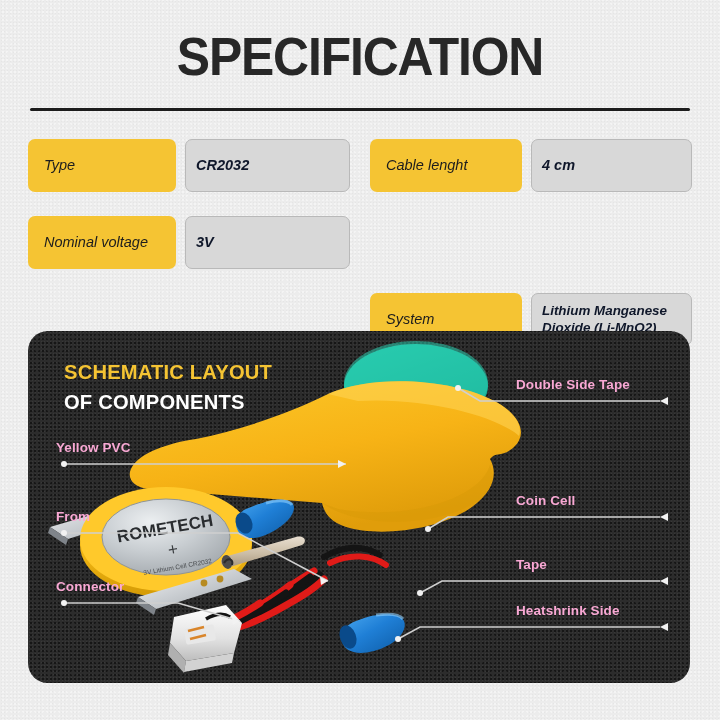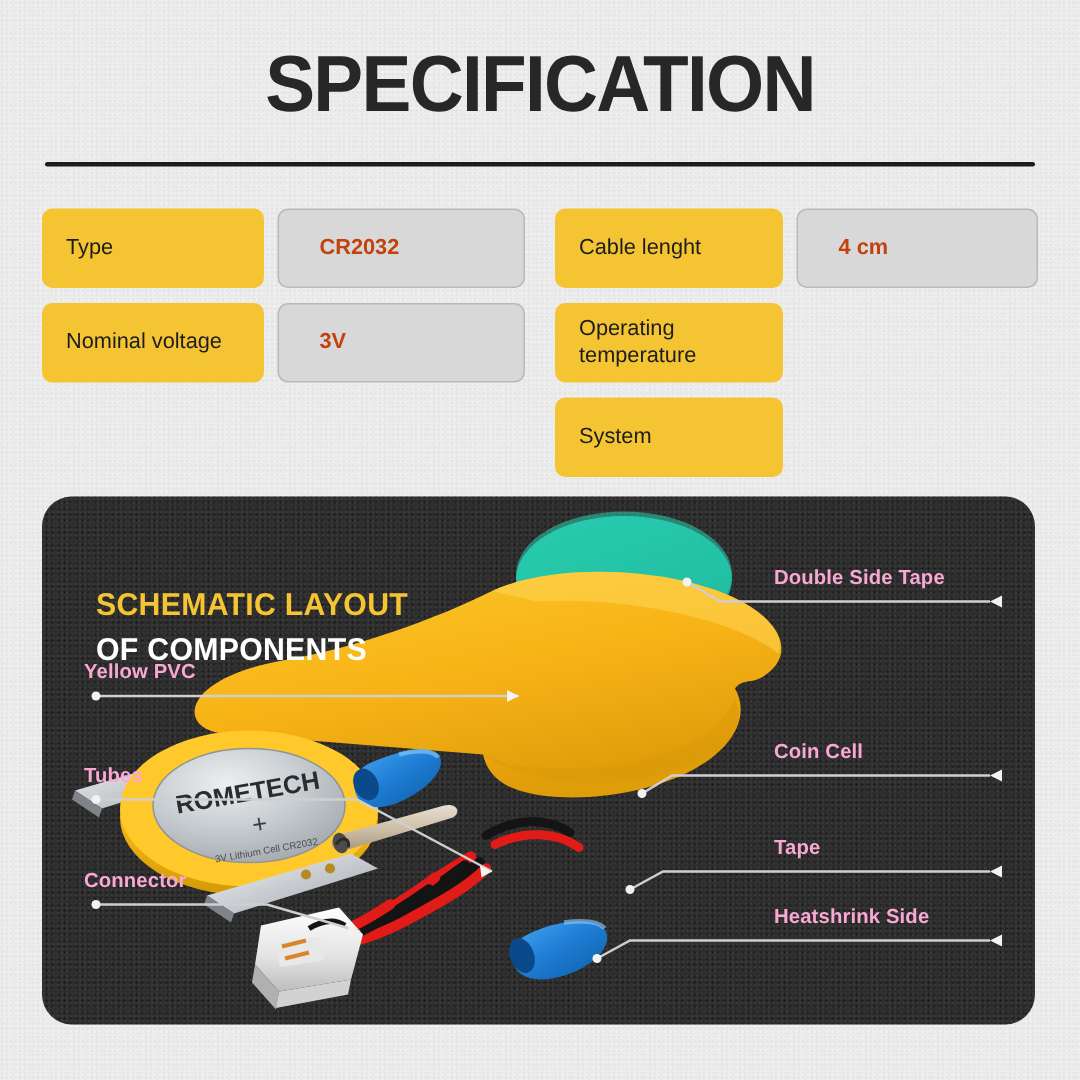--- a/index.html
+++ b/index.html
@@ -36,54 +36,54 @@
   .divider{
     position:absolute;left:30px;top:108px;width:660px;height:3px;
     background:#1c1c1c;border-radius:2px;
   }
 
   
   .spec{
     position:absolute;left:28px;top:139px;width:664px;
     display:grid;grid-template-columns:1fr 1fr;column-gap:20px;row-gap:0;
   }
-  .col{display:flex;flex-direction:column;gap:10px;}
+  .col{display:flex;flex-direction:column;gap:24px;font-style:italic;}
   .row{display:flex;gap:9px;height:53px;}
   .key{
     width:148px;flex:0 0 148px;
     background:#f5c433;border-radius:7px;
     display:flex;align-items:center;
     padding:0 16px;box-sizing:border-box;
     font-size:14.5px;color:#1d1d1d;line-height:1.22;
     font-weight:400;
   }
   .val{
     flex:1;
     background:#d8d8d8;border:1px solid #b9b9b9;border-radius:7px;
     display:flex;align-items:center;
-    padding:0 27px;box-sizing:border-box;
-    font-size:14.5px;color:#c2410c;font-weight:700;line-height:1.2;
+    padding:0 10px;box-sizing:border-box;
+    font-size:14.5px;color:#0f172a;font-weight:700;line-height:1.2;
   }
   .col-right .key{width:152px;flex:0 0 152px;}
   .val.small{font-size:13.4px;}
 
   
   .panel{
     position:absolute;left:28px;top:331px;width:662px;height:352px;
     background:#2c2c2c;border-radius:20px;overflow:hidden;
   }
   .panel-noise{
     position:absolute;inset:0;
     background-image:
       radial-gradient(rgba(255,255,255,.055) 1px,transparent 1px),
       radial-gradient(rgba(0,0,0,.5) 1px,transparent 1px);
     background-size:3px 3px,4px 4px;
     background-position:0 0,1px 2px;
   }
-  .panel-head{position:absolute;left:36px;top:29px;z-index:5;margin-top:32px;}
+  .panel-head{position:absolute;left:36px;top:29px;z-index:5;}
   .ph1{font-size:21px;font-weight:800;color:#f5c433;letter-spacing:.2px;transform:scaleX(.96);transform-origin:left;}
   .ph2{font-size:21px;font-weight:800;color:#fff;letter-spacing:.2px;margin-top:6px;transform:scaleX(.96);transform-origin:left;}
 
   .lbl{
     position:absolute;z-index:6;color:#f9a8d4;font-size:13.5px;font-weight:700;
     white-space:nowrap;letter-spacing:.1px;text-align:center;
   }
   svg.leaders{position:absolute;inset:0;z-index:4;}
 
   
@@ -111,24 +111,24 @@
         <div class="val">3V</div>
       </div>
     </div>
 
     <div class="col col-right">
       <div class="row">
         <div class="key">Cable lenght</div>
         <div class="val">4 cm</div>
       </div>
       <div class="row">
-        <div class="key">Operating temperature</div>
       </div>
       <div class="row">
         <div class="key">System</div>
+        <div class="val small">Lithium Manganese Dioxide (Li-MnO2)</div>
       </div>
     </div>
 
   </div>
 
   <div class="panel">
     <div class="panel-noise"></div>
 
     <div class="panel-head">
       <div class="ph1">SCHEMATIC LAYOUT</div>
@@ -297,21 +297,21 @@
         <polygon points="300,250 292,246 293,254"></polygon>
         <polygon points="212,290 204,286 205,294"></polygon>
         <polygon points="632,70 640,66 640,74"></polygon>
         <polygon points="632,186 640,182 640,190"></polygon>
         <polygon points="632,250 640,246 640,254"></polygon>
         <polygon points="632,296 640,292 640,300"></polygon>
       </g>
     </svg>
 
     <div class="lbl" style="left:28px;top:109px">Yellow PVC</div>
-    <div class="lbl" style="left:28px;top:178px">Tubes</div>
+    <div class="lbl" style="left:28px;top:178px">From</div>
     <div class="lbl" style="left:28px;top:248px">Connector</div>
 
     <div class="lbl" style="left:488px;top:46px">Double Side Tape</div>
     <div class="lbl" style="left:488px;top:162px">Coin Cell</div>
     <div class="lbl" style="left:488px;top:226px">Tape</div>
     <div class="lbl" style="left:488px;top:272px">Heatshrink Side</div>
   </div>
 
 </div>
 

